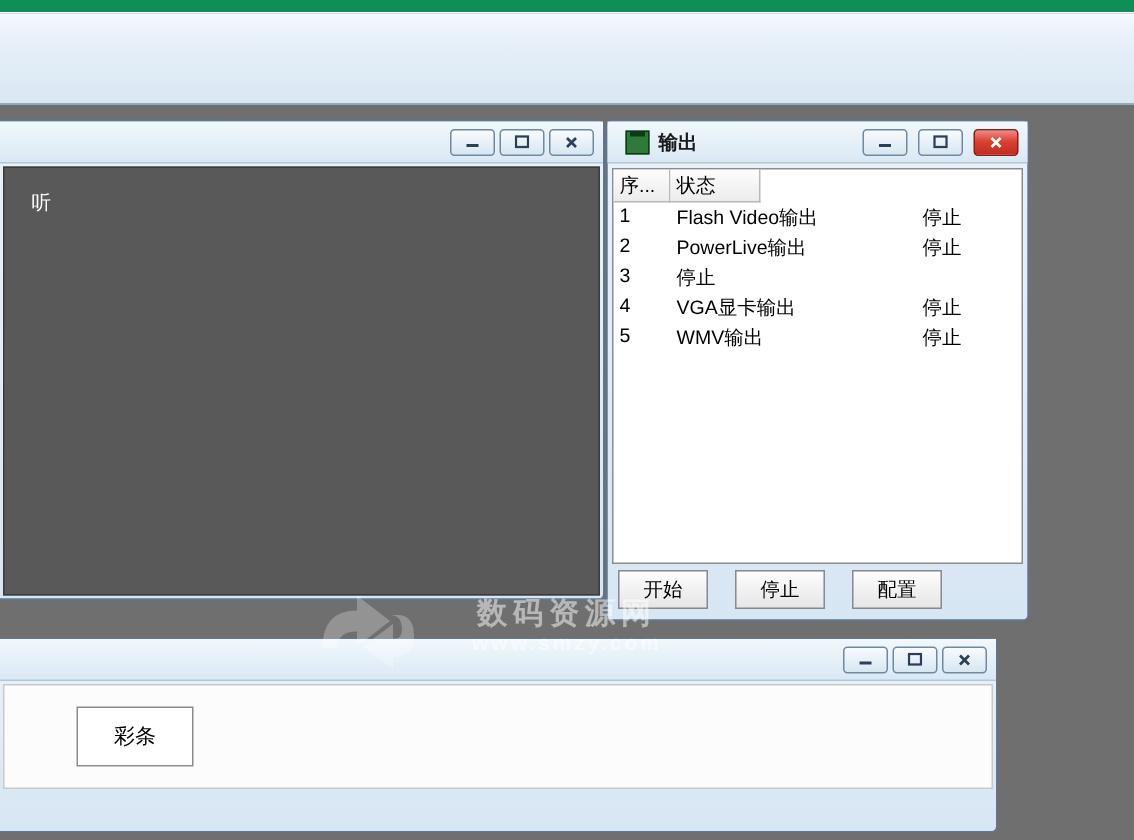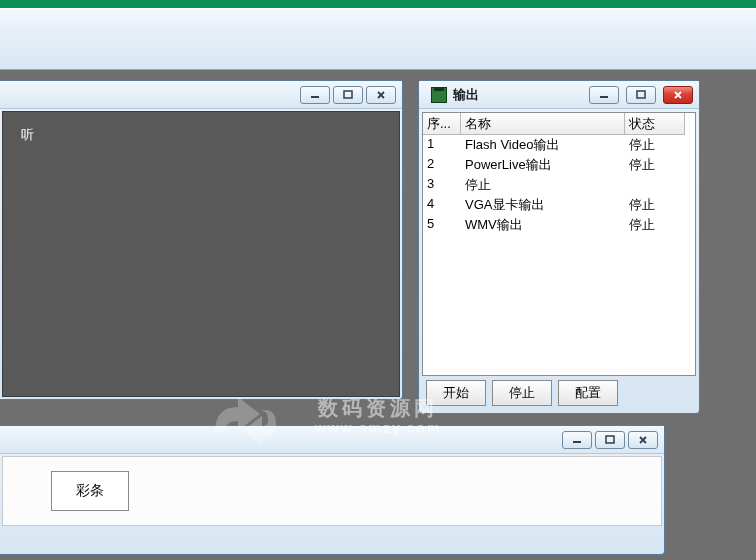--- a/index.html
+++ b/index.html
@@ -57,21 +57,21 @@
     color: #ffffff;
     padding: 14px 0 0 0;
   }
   .panel1 .body .txt {
     margin-left: 18px;
   }
 
   
   .panel2 {
     position: absolute;
-    left: 418px; top: 80px;
+    left: 404px; top: 80px;
     width: 282px; height: 334px;
     background: linear-gradient(#e9f2fa, #d7e6f3);
     border: 1px solid #5b7a97;
     border-radius: 4px;
   }
   .panel2 .titlebar {
     height: 28px;
     background: linear-gradient(#f2f8fc, #dae8f4);
     border-bottom: 1px solid #b2c7d7;
     display: flex;
@@ -123,21 +123,21 @@
     padding: 1px 4px;
     overflow: hidden;
     white-space: nowrap;
   }
   .c-idx { width: 38px; }
   .c-name { width: 164px; }
   .c-stat { width: 60px; }
 
   .btnrow {
     display: flex;
-    gap: 0;
+    gap: 12px;
     padding: 4px 4px 4px 4px;
     text-align: center;
   }
   .btn {
     background: linear-gradient(#fdfdfd, #e6e6e6);
     border: 1px solid #8a8a8a;
     width: 60px;
     height: 26px;
     display: flex;
     align-items: center;
@@ -293,21 +293,20 @@
     <div class="winbtn close">
       <svg width="10" height="10" viewBox="0 0 10 10">
           <path d="M2 2 L8 8 M8 2 L2 8" stroke="#ffffff" stroke-width="1.8"></path>
         </svg>
     </div>
   </div>
   <div class="content">
     <div class="list">
       <div class="head">
         <div class="cell c-idx">序...</div>
-        <div class="cell c-name">名称</div>
         <div class="cell c-stat">状态</div>
       </div>
       <div class="rows" id="rows">
           <div class="row">
             <div class="cell c-idx">1</div>
             <div class="cell c-name">Flash Video输出</div>
             <div class="cell c-stat">停止</div>
           </div>
           <div class="row">
             <div class="cell c-idx">2</div>

